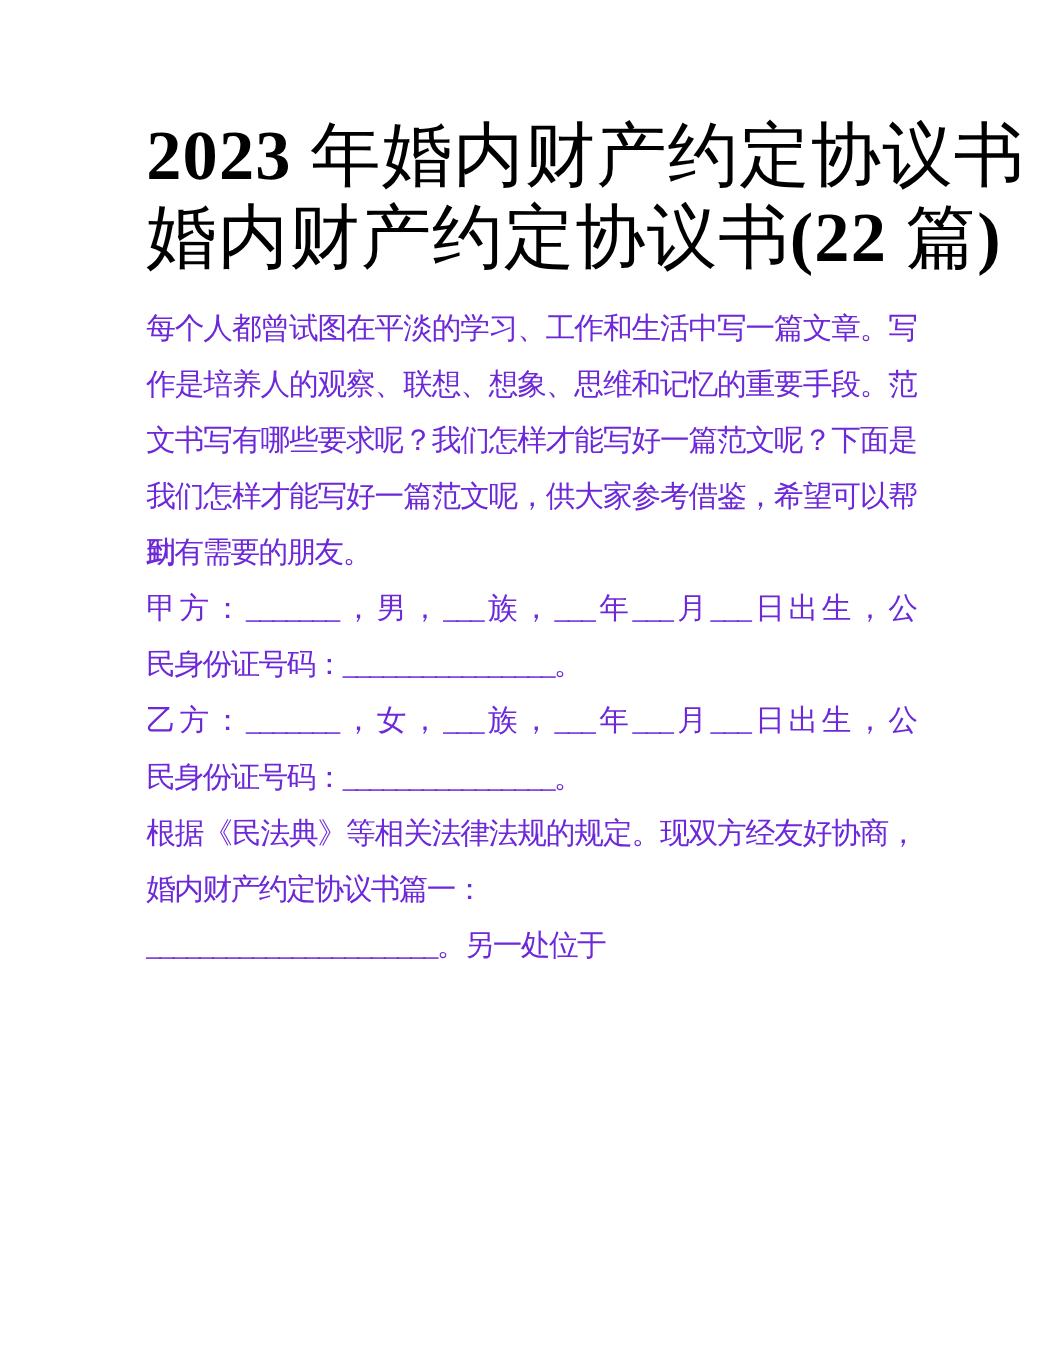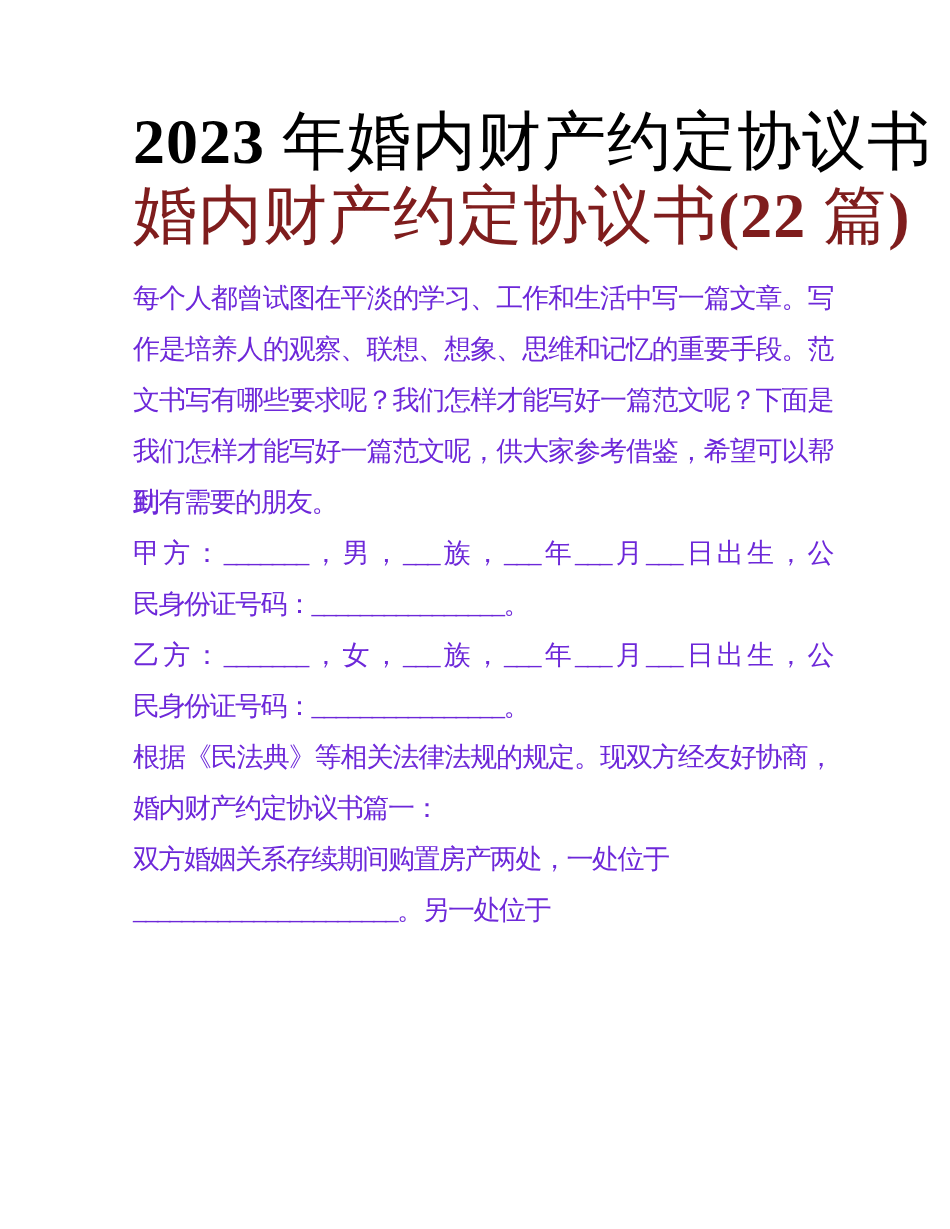--- a/index.html
+++ b/index.html
@@ -53,30 +53,29 @@
     text-align-last: justify;
     text-justify: inter-character;
   }
 </style>
 </head>
 <body style="background: rgb(255, 255, 255);">
 
 <div class="page">
   <h1 class="doc-title">
       <div class="title-line" style="color: rgb(0, 0, 0);"><span class="seg bold">2023</span><span class="seg"> 年婚内财产约定协议书</span></div>
-      <div class="title-line" style="color: #7f1d1d;"><span class="seg">婚内财产约定协议书</span><span class="seg bold">(22</span><span class="seg"> 篇</span><span class="seg bold">)</span></div>
+      <div class="title-line" style="color: #000000;"><span class="seg">婚内财产约定协议书</span><span class="seg bold">(22</span><span class="seg"> 篇</span><span class="seg bold">)</span></div>
     </h1>
   <div class="doc-body" style="color: #6d28d9;">
       <div class="text-line justify">每个人都曾试图在平淡的学习、工作和生活中写一篇文章。写</div>
       <div class="text-line justify">作是培养人的观察、联想、想象、思维和记忆的重要手段。范</div>
       <div class="text-line justify">文书写有哪些要求呢？我们怎样才能写好一篇范文呢？下面是</div>
       <div class="text-line justify">我们怎样才能写好一篇范文呢，供大家参考借鉴，希望可以帮助</div>
       <div class="text-line">到有需要的朋友。</div>
       <div class="text-line justify">甲方：_______，男，___族，___年___月___日出生，公</div>
       <div class="text-line">民身份证号码：________________。</div>
       <div class="text-line justify">乙方：_______，女，___族，___年___月___日出生，公</div>
       <div class="text-line">民身份证号码：________________。</div>
       <div class="text-line justify">根据《民法典》等相关法律法规的规定。现双方经友好协商，</div>
       <div class="text-line">婚内财产约定协议书篇一：</div>
-      <div class="text-line">双方婚姻关系存续期间购置房产两处，一处位于</div>
       <div class="text-line">______________________。另一处位于</div>
     </div>
 </div>
 
 </body></html>

